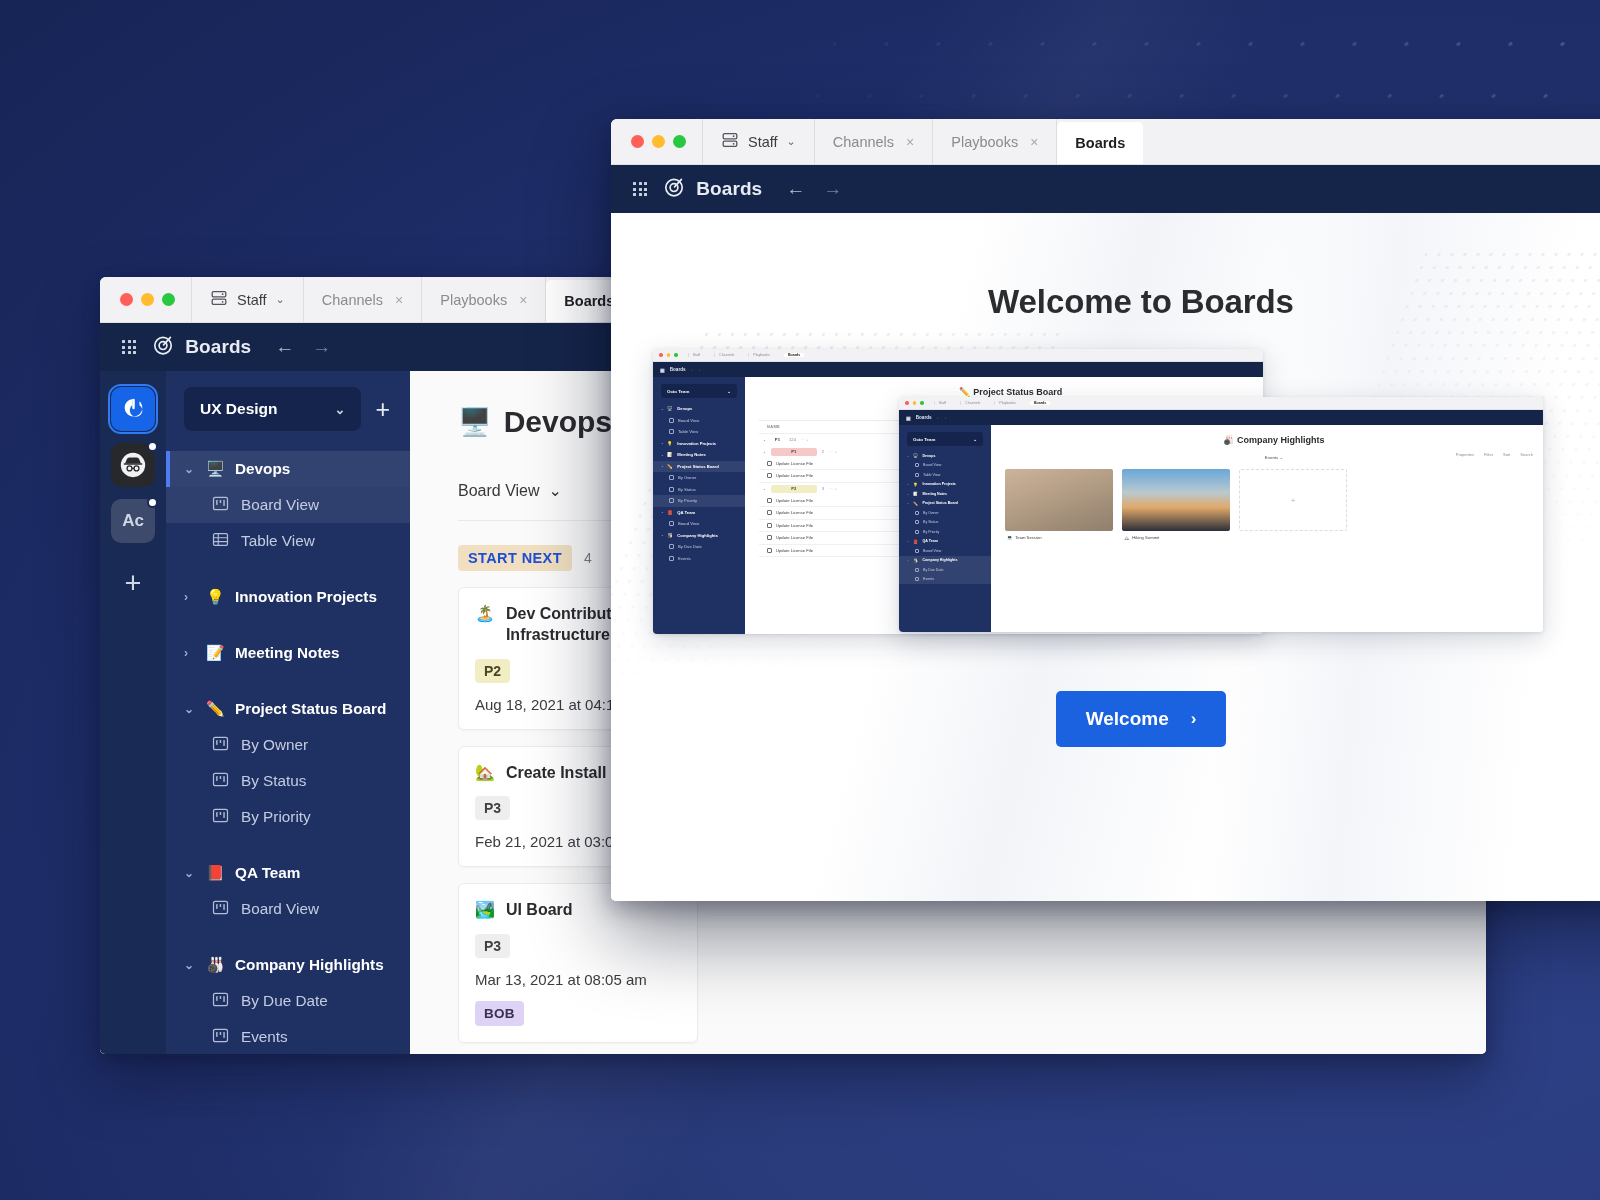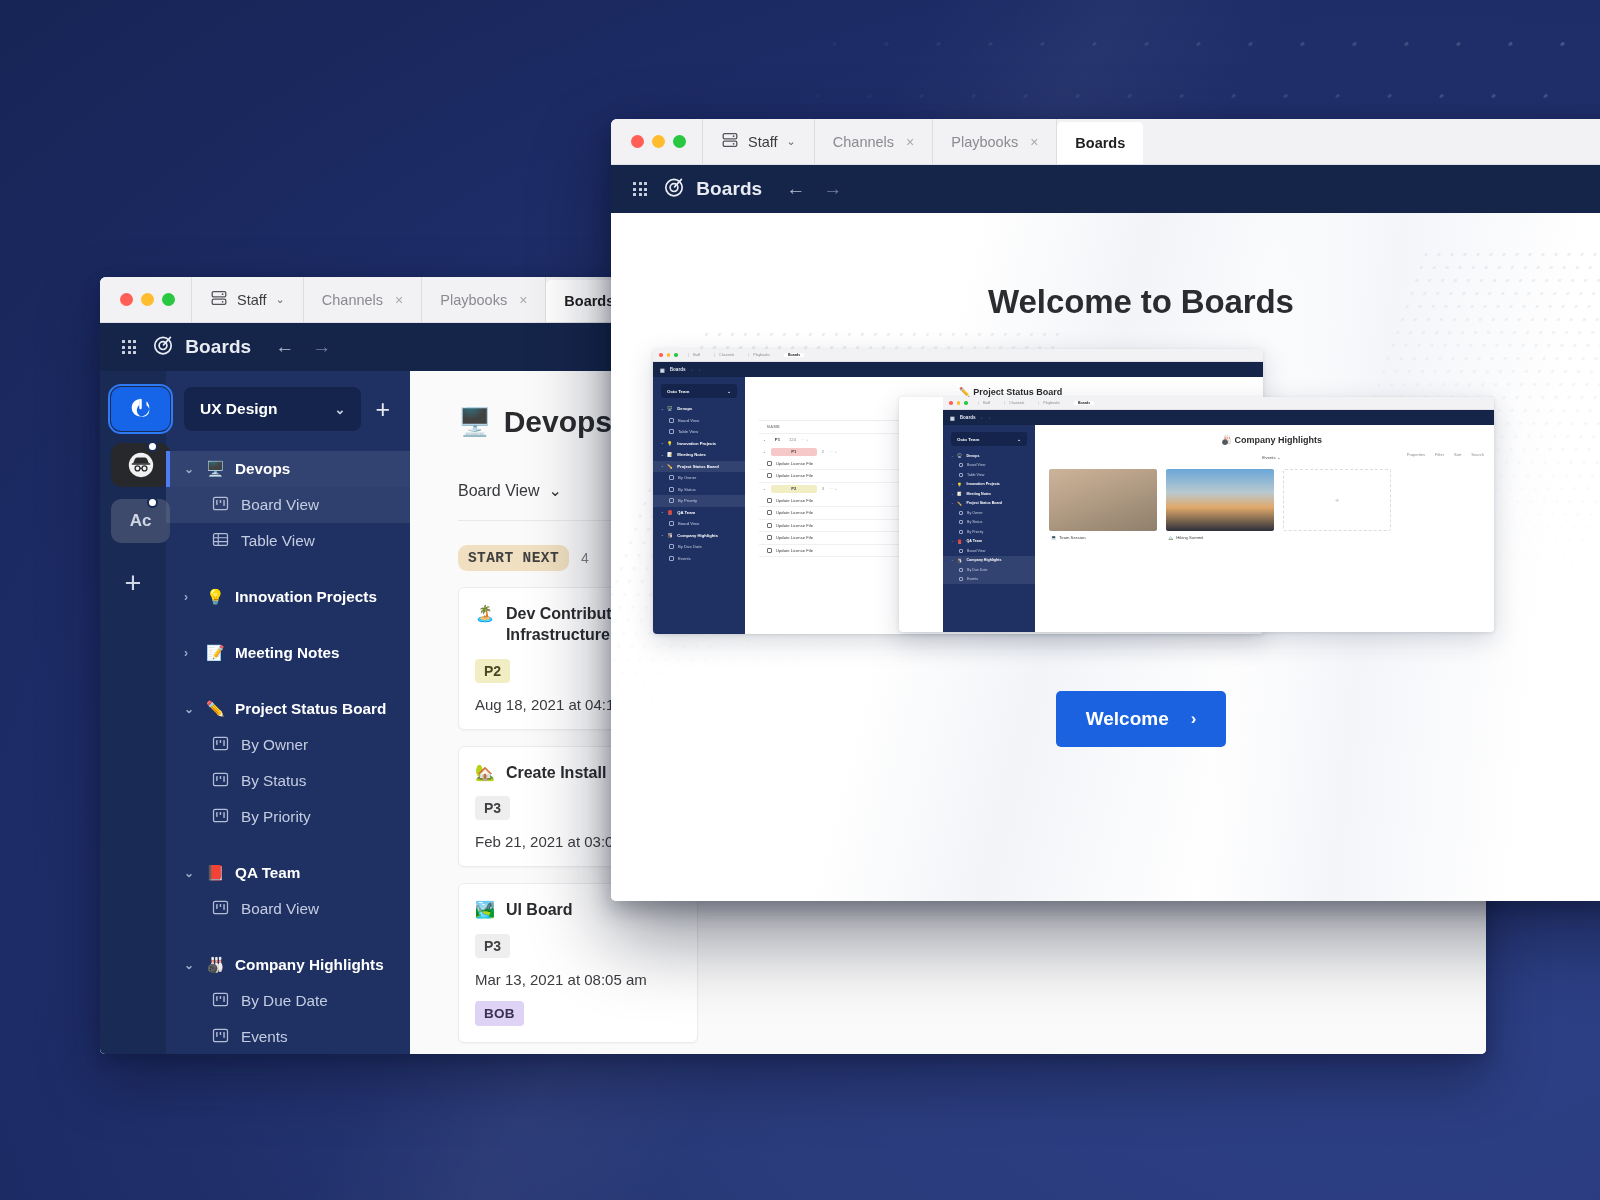--- a/index.html
+++ b/index.html
@@ -117,21 +117,21 @@
     width: 66px; background: #192a55; flex: 0 0 66px;
     padding-top: 16px;
     display: flex; flex-direction: column; align-items: center; gap: 12px;
   }
   .rail-team { position: relative; width: 44px; height: 44px; }
   .rail-team .badge {
     position:absolute; top:-2px; right:-3px; width:11px; height:11px; border-radius:50%;
     background:#fff; border:2px solid #192a55;
   }
   .team-tile {
-    width: 59px; height: 44px; border-radius: 10px;
+    width: 44px; height: 44px; border-radius: 10px;
     display:flex; align-items:center; justify-content:center;
     font-size: 17px; font-weight: 700; color:#cfd6e6;
   }
   .team-tile.mm { background:#1664e8; border:2.5px solid #1664e8; outline:2.5px solid #2f7bf5; outline-offset:1.5px; }
   .team-tile.inc { background:#27282c; }
   .team-tile.ac { background:#3d4a6b; }
   .rail-plus { color:#cfd6e6; font-size: 29px; font-weight:300; margin-top:14px; line-height:1;}
 
   .sidebar {
     width: 244px; flex: 0 0 244px; background: #1f3163;
@@ -172,21 +172,21 @@
   
   .board-main { flex:1; background:#fafafa; padding: 34px 0 0 48px; overflow:hidden; position:relative; }
   .board-title { display:flex; align-items:center; gap:12px; font-size:30px; font-weight:700; color:#2a2b2e; }
   .board-title .t-emo { font-size:27px; }
   .board-viewsel { margin-top: 42px; font-size:16px; color:#38393c; display:flex; align-items:center; gap:9px; }
   .board-rule { margin-top: 20px; height:1px; background:#e9e9eb; width: 1060px; }
 
   .columns { display:flex; gap:28px; margin-top: 24px; }
   .col { width: 240px; }
   .col-head { display:flex; align-items:center; gap:12px; margin-bottom: 16px; }
-  .col-pill { font-size:14.5px; font-weight:700; letter-spacing:.4px; padding: 5px 10px; border-radius:9px; color:#404040;font-family:Liberation Mono, monospace;}
+  .col-pill { font-size:14.5px; font-weight:700; letter-spacing:.4px; padding: 5px 10px; border-radius:4px; color:#1d4ed8;}
   .col-count { font-size:14px; color:#7b7c80; }
   .card {
     background:#fff; border:1px solid #ececed; border-radius:6px;
     padding: 16px 16px 16px 16px; margin-bottom: 16px;
     box-shadow: 0 1px 2px rgba(0,0,0,.035);
   }
   .card-title { display:flex; gap:11px; font-size:16px; color:#2b2c2f; font-weight:600; line-height:1.3; }
   .card-title .c-emo { font-size:16px; flex:0 0 auto; }
   .pri { display:inline-block; margin-top:13px; font-size:14px; font-weight:600; padding:4px 9px; border-radius:4px; }
   .pri.p1 { background:#f7c8c8; color:#4a2b2b; }
@@ -236,21 +236,21 @@
   }
 
   
   .preview-wrap { position:relative; margin: 28px auto 0; width: 1000px; height: 290px; }
   .mock {
     position:absolute; background:#fff; border-radius:4px;
     box-shadow: 0 8px 26px rgba(20,30,60,.17), 0 1px 4px rgba(20,30,60,.12);
     overflow:hidden;
   }
   #mock-a { left: 12px; top: 0; width: 610px; height: 285px; }
-  #mock-b { left: 258px; top: 48px; width: 595px; height: 235px; padding-left: 44px; }
+  #mock-b { left: 258px; top: 48px; width: 644px; height: 235px; }
   .mk-title { height: 13px; background:#f2f2f4; display:flex; align-items:center; gap:4px; padding: 0 6px; border-bottom:1px solid #e2e2e6;}
   .mk-dot { width:3.6px; height:3.6px; border-radius:50%; }
   .mk-seg { font-size:3.6px; color:#8e8d94; margin-left:6px; padding:0 4px; border-left:.5px solid #ddd;}
   .mk-seg.on { background:#fff; color:#222; font-weight:700; border-radius:2px 2px 0 0; border-left:none;}
   .mk-app { height: 15px; background:#15254a; display:flex; align-items:center; gap:5px; padding:0 7px; color:#dfe4ef; font-size:4.6px; font-weight:700;}
   .mk-body { display:flex; height: calc(100% - 28px); }
   .mk-side { width: 92px; background:#1f3163; padding:7px 0 0 0;}
   .mk-pick { margin:0 8px; height:14px; background:#14244c; border-radius:3px; display:flex; align-items:center; justify-content:space-between; padding:0 6px; color:#fff; font-size:4.4px; font-weight:600;}
   .mk-row { display:flex; align-items:center; gap:4px; height:11.5px; padding-left:8px; color:#c3cce0; font-size:4.2px; }
   .mk-row.g { color:#fff; font-weight:700; }

